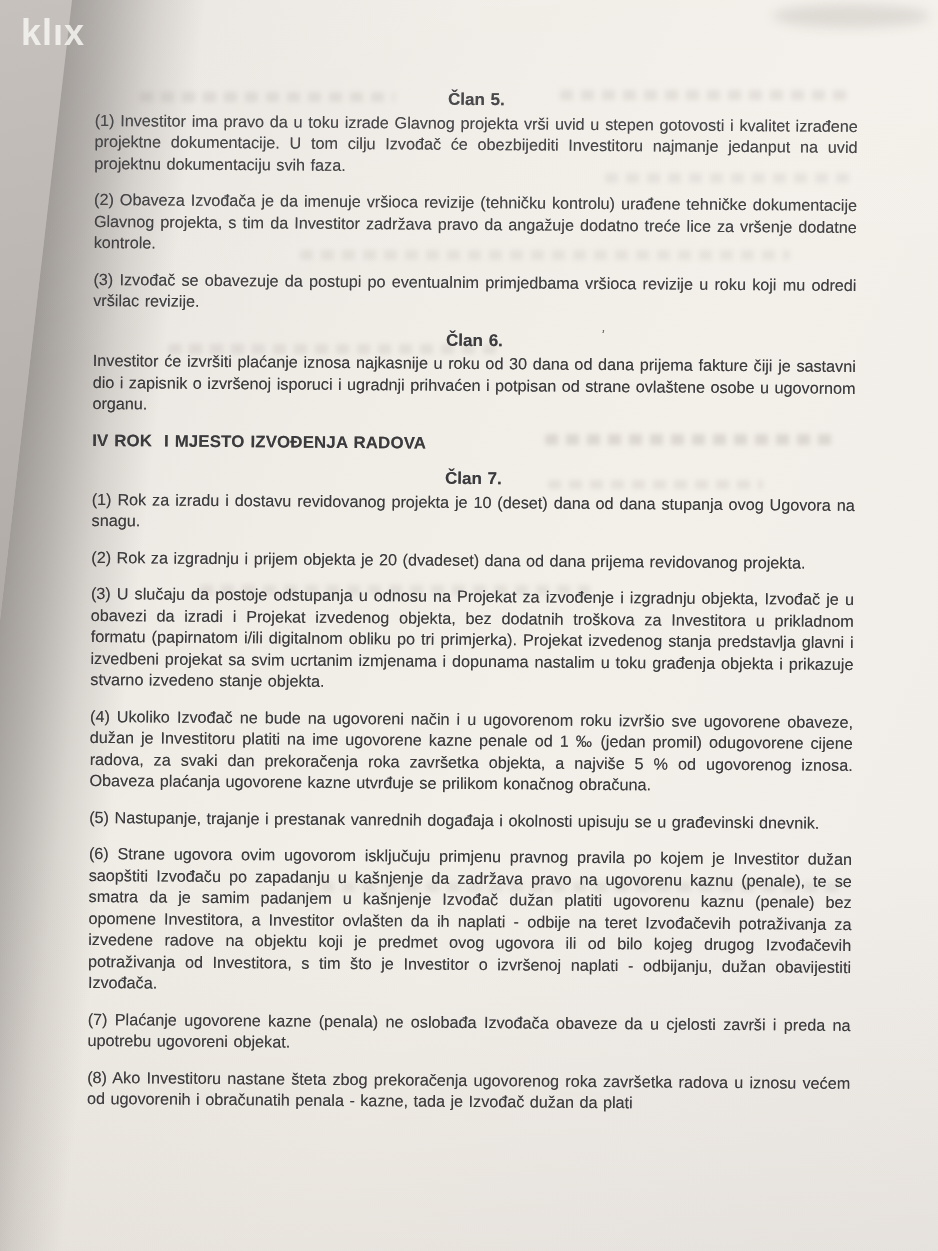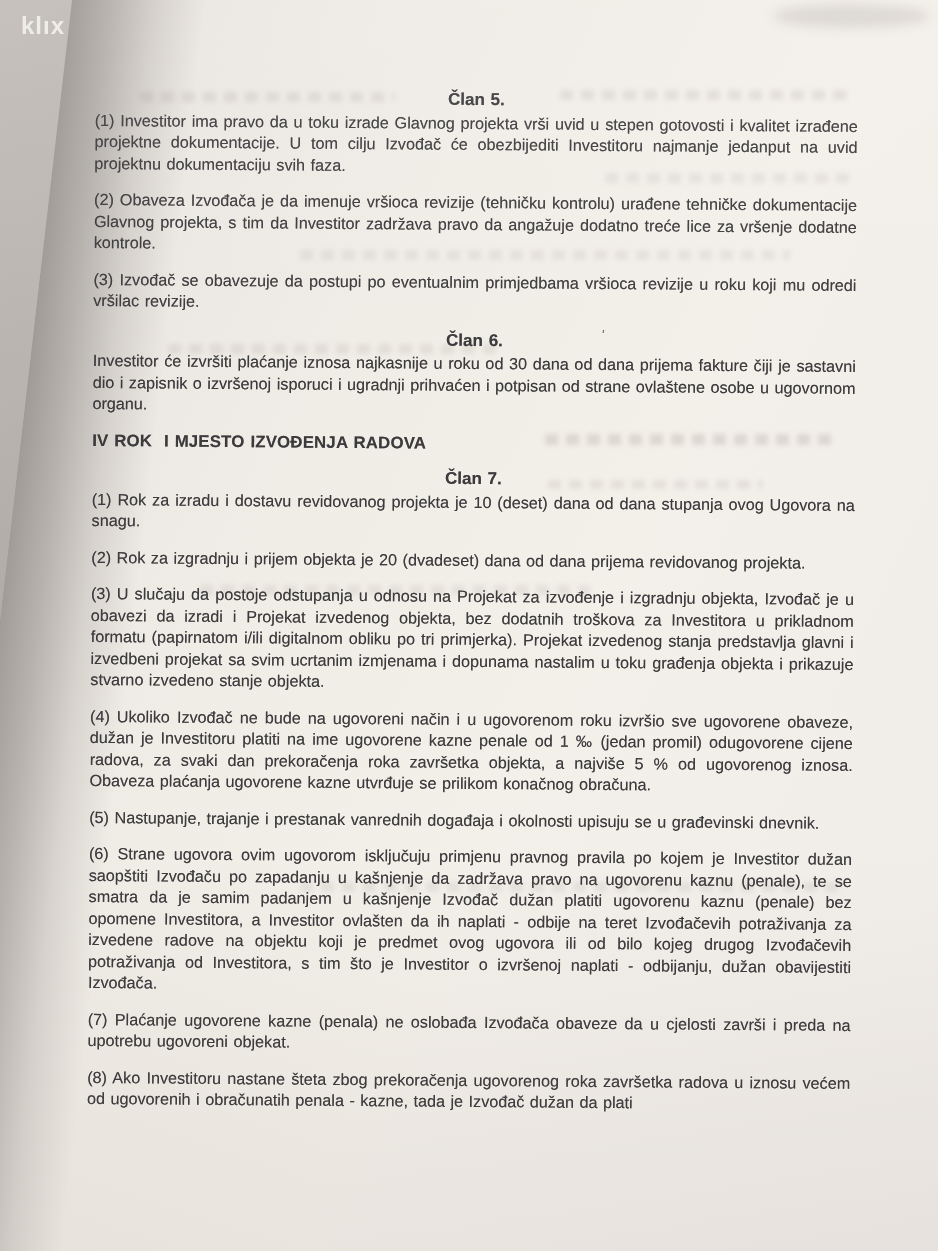--- a/index.html
+++ b/index.html
@@ -48,21 +48,21 @@
     word-spacing:1px;transform:rotate(0.45deg);transform-origin:0 0;
     text-shadow:0 0 .5px rgba(59,58,61,.55);
   }
   .blk{margin:0 0 15px;}
   .article{font-weight:bold;text-align:center;font-size:17px;margin:0 0 2px;}
   .section{font-weight:bold;text-align:left;font-size:16.8px;letter-spacing:.2px;margin:4px 0 14px;white-space:pre-wrap;}
   .stray{position:absolute;left:508px;top:234px;font-size:13px;color:#6a645f;transform:rotate(12deg);}
   
   .watermark{
     position:absolute;left:21px;top:12px;
-    font-size:24px;font-weight:800;letter-spacing:1px;
+    font-size:36px;font-weight:800;letter-spacing:1px;
     color:rgba(246,244,241,0.85);
   }
 </style>
 </head>
 <body>
 
 <div class="scene">
   <div class="paper">
     <div class="edge-band"></div>
     <div class="ghost g1"></div>

